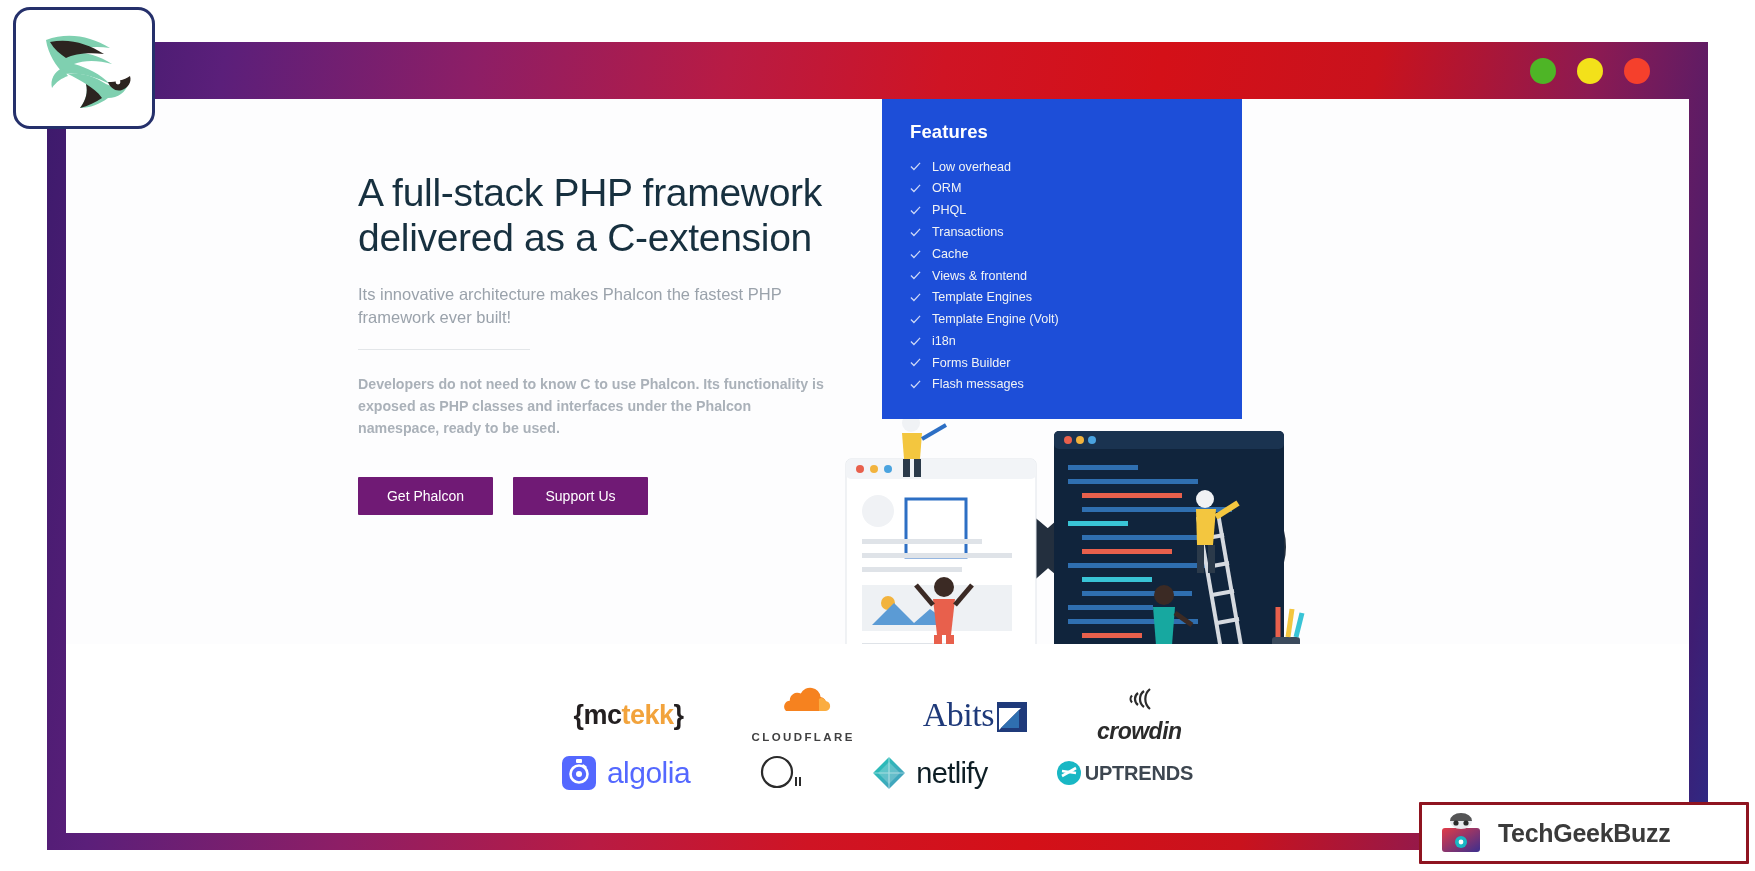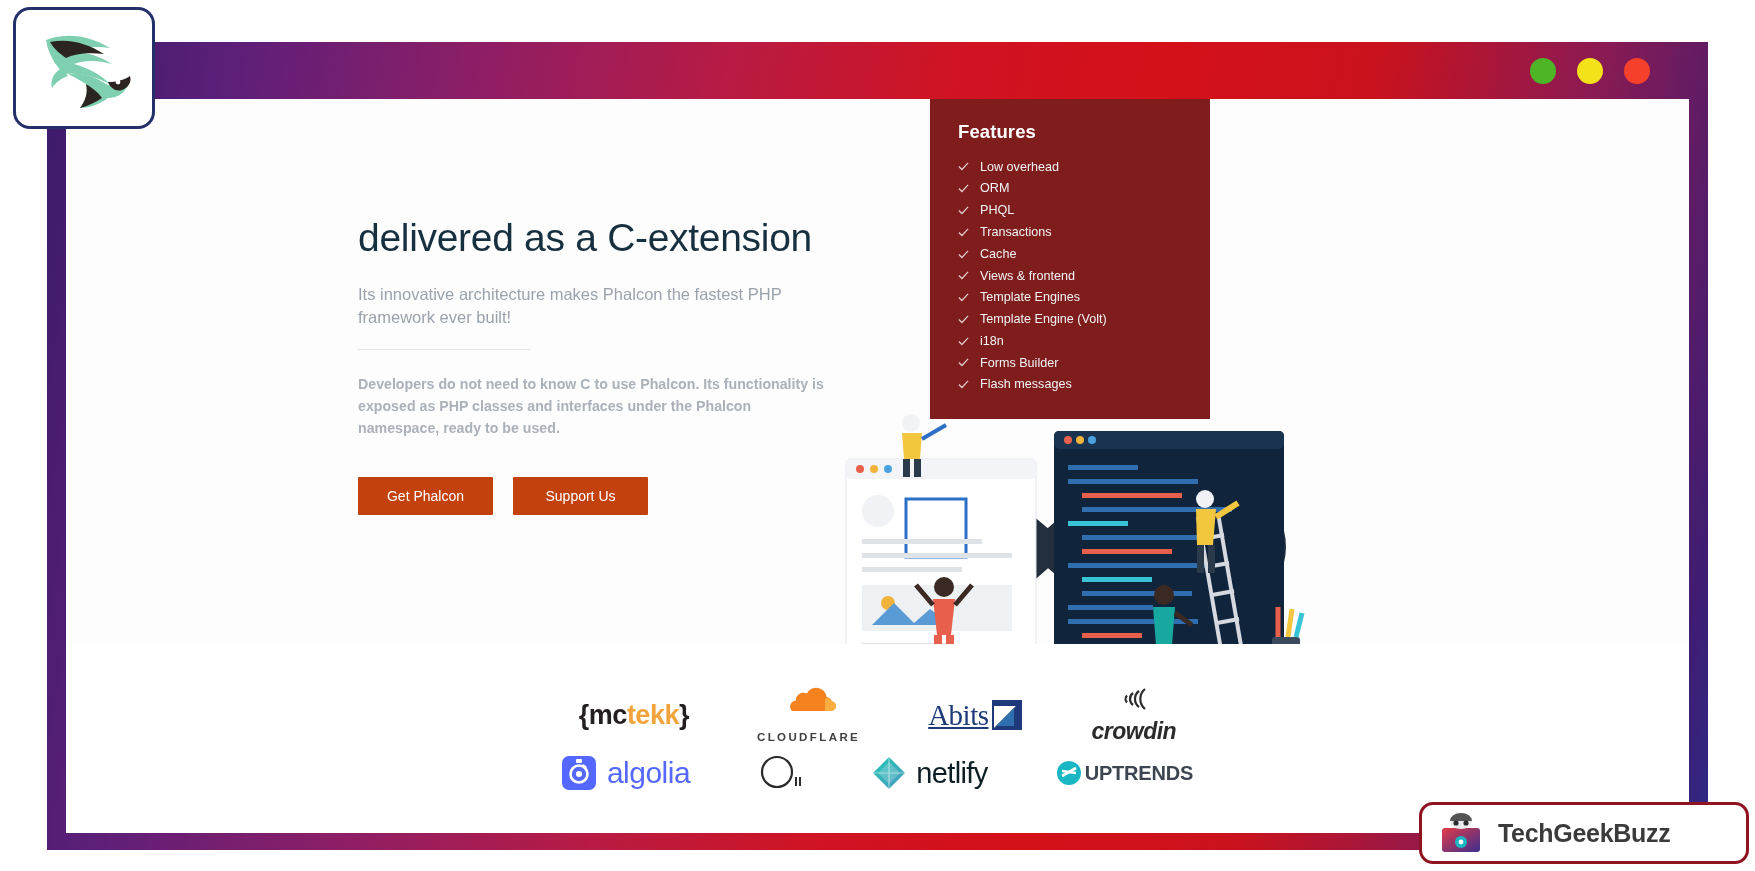--- a/index.html
+++ b/index.html
@@ -76,37 +76,37 @@
     margin-top: 23px;
     font-size: 14.2px;
     line-height: 1.55;
     color: #aab1b9;
     max-width: 470px;
     font-weight: bold;
   }
   .hero-actions { margin-top: 38px; display: flex; gap: 20px; }
   .btn {
     border: none;
-    background: #c2410c;
+    background: #701a75;
     color: #ffffff;
     font-size: 14px;
     font-family: "Liberation Sans", sans-serif;
     padding: 0 22px;
     height: 38px;
     min-width: 135px;
     cursor: pointer;
     border-radius: 1px;
   }
 
   
   .features {
     position: absolute;
-    left: 864px; top: 0;
-    width: 280px; height: 320px;
-    background: #7f1d1d;
+    left: 816px; top: 0;
+    width: 360px; height: 320px;
+    background: #1d4ed8;
     padding: 22px 0 0 28px;
     color: #ffffff;
   }
   .features-title {
     font-size: 18.5px;
     font-weight: 700;
     letter-spacing: 0.1px;
     margin-bottom: 13px;
   }
   .feature-list { list-style: none; }
@@ -145,21 +145,21 @@
   .lg-mctekk .mc { color: #231f20; }
   .lg-mctekk .tekk { color: #f2a33c; }
 
   .lg-cloudflare { display: flex; flex-direction: column; align-items: center; gap: 18px; }
   .lg-cloudflare .cf-word {
     font-size: 11.5px; font-weight: 700; letter-spacing: 2.4px; color: #404041;
   }
   .lg-abits { display: flex; align-items: flex-end; gap: 1px; }
   .lg-abits .abits-word {
     font-family: "Liberation Serif", serif;
-    font-size: 29px; color: #1f3a7a; letter-spacing: -0.5px; text-decoration: underline;
+    font-size: 34px; color: #1f3a7a; letter-spacing: -0.5px;
   }
   .lg-crowdin { display: flex; align-items: center; gap: 6px; flex-direction: column; }
   .lg-crowdin .cw-word {
     font-family: "Liberation Sans", sans-serif;
     font-style: italic; font-weight: 700;
     font-size: 23px; color: #2b2b2b; letter-spacing: -0.5px;
   }
   .lg-algolia { display: flex; align-items: center; gap: 11px; }
   .lg-algolia .al-word { font-size: 30px; color: #5468ff; letter-spacing: -0.5px; }
   .lg-ov { display: flex; align-items: flex-end; }
@@ -180,21 +180,21 @@
     display: flex; align-items: center; justify-content: center;
     z-index: 30;
   }
 
   
   .watermark {
     position: absolute; right: 6px; bottom: 7px;
     width: 330px; height: 62px;
     background: #ffffff;
     border: 3px solid #8f1420;
-    border-radius: 14px;
+    border-radius: 1px;
     display: flex; align-items: center;
     gap: 14px; padding-left: 16px;
     z-index: 30;
   }
   .wm-text {
     font-size: 25px; font-weight: 700;
     color: #3b3b3b; letter-spacing: -0.3px;
   }
 </style>
 </head>
@@ -211,21 +211,21 @@
         <span class="dot red"></span>
       </div>
     </div>
 
     <div class="browser-page">
 
       <section class="hero">
 
         <div class="hero-copy">
           <h1 class="hero-title">
-            <br>
+            <span>A full-stack PHP framework</span><br>
             <span>delivered as a C-extension</span>
           </h1>
           <p class="hero-sub">Its innovative architecture makes Phalcon the fastest PHP framework ever built!</p>
           <div class="hero-divider"></div>
           <p class="hero-body">Developers do not need to know C to use Phalcon. Its functionality is exposed as PHP classes and interfaces under the Phalcon namespace, ready to be used.</p>
 
           <div class="hero-actions">
             <button class="btn">Get Phalcon</button>
             <button class="btn">Support Us</button>
           </div>

